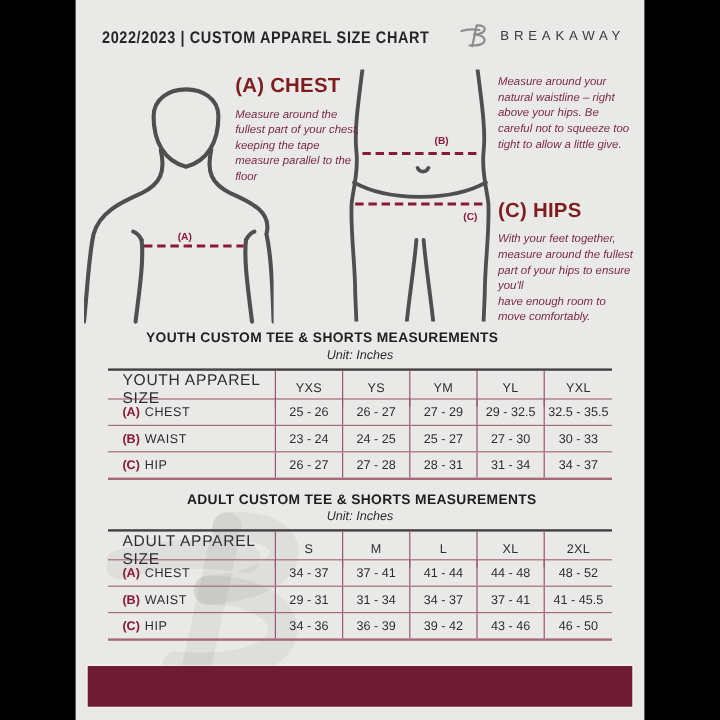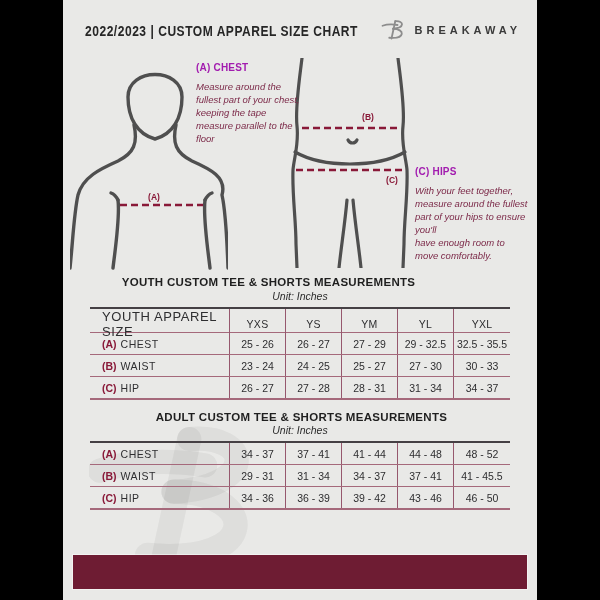--- a/index.html
+++ b/index.html
@@ -10,24 +10,24 @@
   .page{
     position:absolute;left:63px;top:0;width:474px;height:600px;
     background:#e9e9e7;overflow:hidden;
   }
   
   .hdr-title{
     position:absolute;left:22px;top:23px;font-size:14px;font-weight:700;color:#262626;
     letter-spacing:.6px;transform:scaleX(.86);transform-origin:left center;white-space:nowrap;
   }
   .brand{position:absolute;right:16px;top:18px;display:flex;align-items:center;gap:7px;}
-  .brand-name{font-size:11px;font-weight:700;letter-spacing:4px;color:#3a3a3a;}
+  .brand-name{font-size:11px;font-weight:400;letter-spacing:4px;color:#3a3a3a;}
   
   .instr{position:absolute;z-index:1;}
-  .instr h3{margin:0 0 7px 0;font-size:10px;font-weight:700;color:#a21caf;letter-spacing:.2px;}
+  .instr h3{margin:0 0 7px 0;font-size:17px;font-weight:700;color:#7f1d1d;letter-spacing:.2px;}
   .instr p{margin:0;font-size:9.5px;line-height:13px;font-style:italic;color:#7c2a49;white-space:pre-line;}
   #instr-a{left:133px;top:62px;width:108px;}
   #instr-b{left:352px;top:62px;width:112px;}
   #instr-c{left:352px;top:166px;width:114px;}
   .fig{position:absolute;z-index:0;}
   
   .sec-title{position:absolute;left:0;width:411px;text-align:center;font-size:11.5px;font-weight:700;color:#1f1f1f;letter-spacing:.3px;z-index:1;}
   .sec-unit{position:absolute;left:0;width:474px;text-align:center;font-size:10.5px;font-style:italic;color:#2c2c2c;z-index:1;}
   
   .tbl{position:absolute;left:27px;width:420px;border-top:2px solid #45404486;border-top-color:#454044;border-bottom:2px solid #a5697b;z-index:1;}
@@ -92,20 +92,21 @@
     <text class="diagram-label" x="80" y="62" text-anchor="middle">(B)</text>
     <line x1="8" y1="112" x2="118" y2="112" stroke="#891938" stroke-width="2.5" stroke-dasharray="7 4"></line>
     <text class="diagram-label" x="104" y="125" text-anchor="middle">(C)</text>
   </svg>
 
   <div class="instr" id="instr-a">
     <h3>(A) CHEST</h3>
     <p>Measure around the fullest part of your chest, keeping the tape measure parallel to the floor</p>
   </div>
   <div class="instr" id="instr-b">
+    <p>Measure around your natural waistline – right above your hips. Be careful not to squeeze too tight to allow a little give.</p>
   </div>
   <div class="instr" id="instr-c">
     <h3>(C) HIPS</h3>
     <p>With your feet together, measure around the fullest part of your hips to ensure you'll
 have enough room to move comfortably.</p>
   </div>
 
   <svg class="watermark" width="190" height="158" viewBox="0 0 36 30">
     <g fill="none" stroke="rgba(45,45,45,0.055)" stroke-width="4.6" stroke-linecap="round">
       <path d="M2 10 C 8 8, 16 8, 22 9"></path>
@@ -157,20 +158,28 @@
       <div class="td">27 - 28</div>
       <div class="td">28 - 31</div>
       <div class="td">31 - 34</div>
       <div class="td">34 - 37</div>
     </div>
   </div>
 
   <div class="sec-title" style="top:411px;padding-left:33px;">ADULT CUSTOM TEE &amp; SHORTS MEASUREMENTS</div>
   <div class="sec-unit" style="top:424px;">Unit: Inches</div>
   <div class="tbl" style="top:441px;">
+    <div class="tr head">
+      <div class="td lbl apparel-hd">ADULT APPAREL SIZE</div>
+      <div class="td size-hd">S</div>
+      <div class="td size-hd">M</div>
+      <div class="td size-hd">L</div>
+      <div class="td size-hd">XL</div>
+      <div class="td size-hd">2XL</div>
+    </div>
     <div class="tr data">
       <div class="td lbl">
         <span class="pfx">(A)</span>
         <span class="row-name">CHEST</span>
       </div>
       <div class="td">34 - 37</div>
       <div class="td">37 - 41</div>
       <div class="td">41 - 44</div>
       <div class="td">44 - 48</div>
       <div class="td">48 - 52</div>

